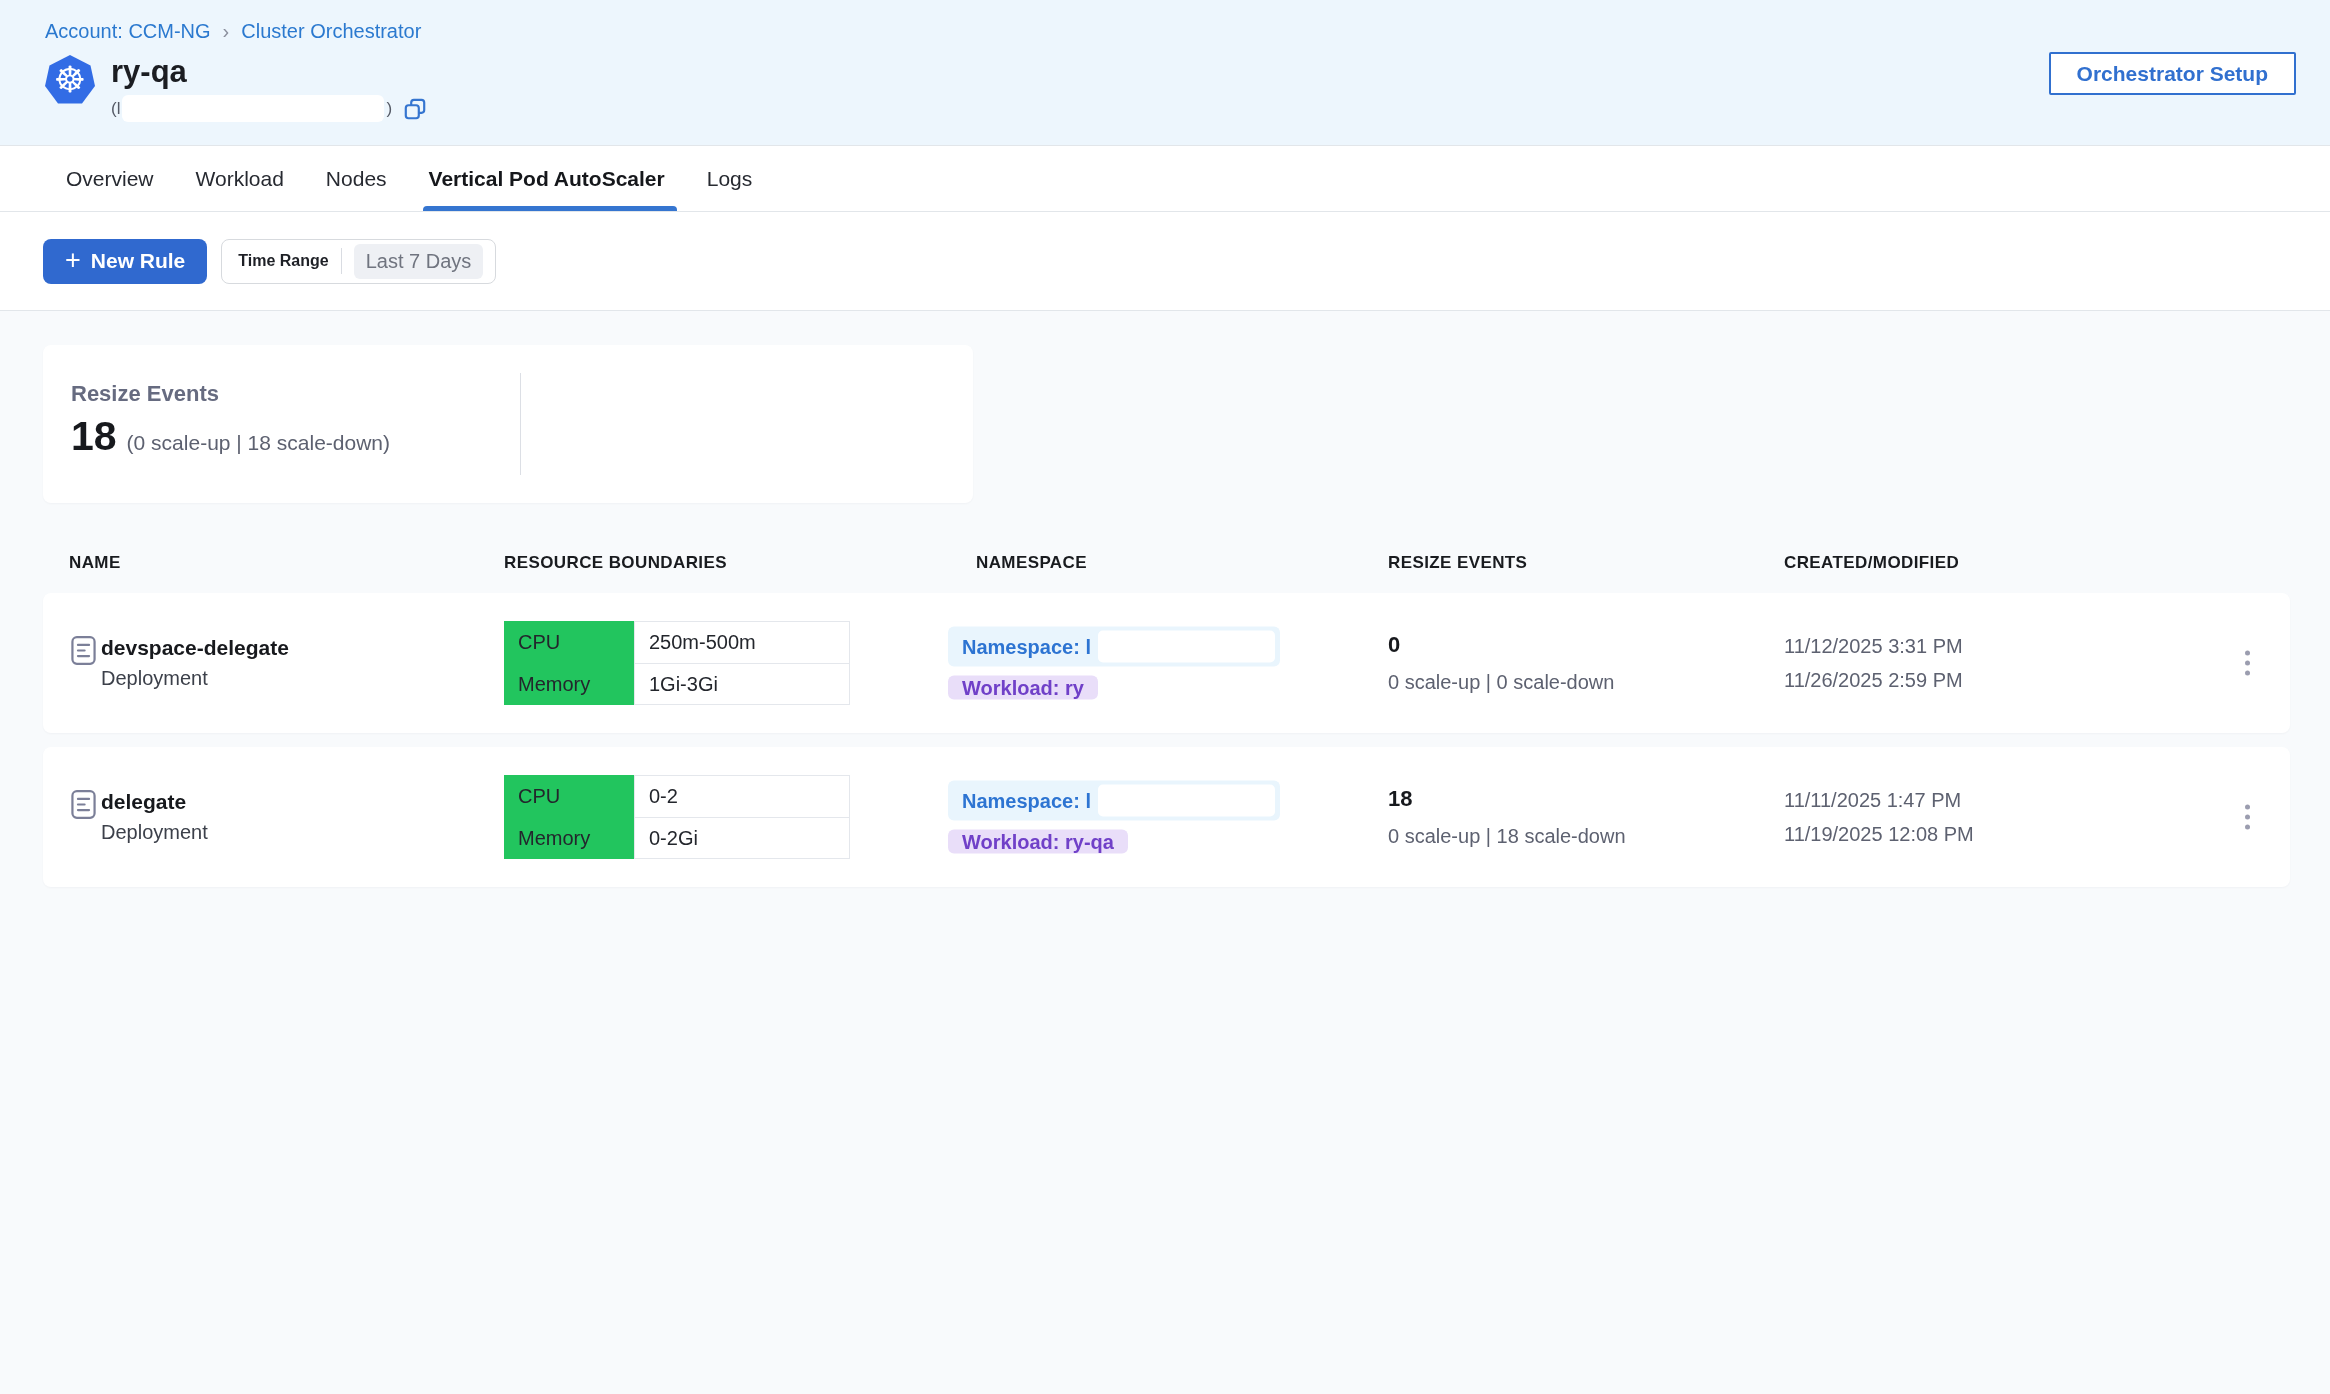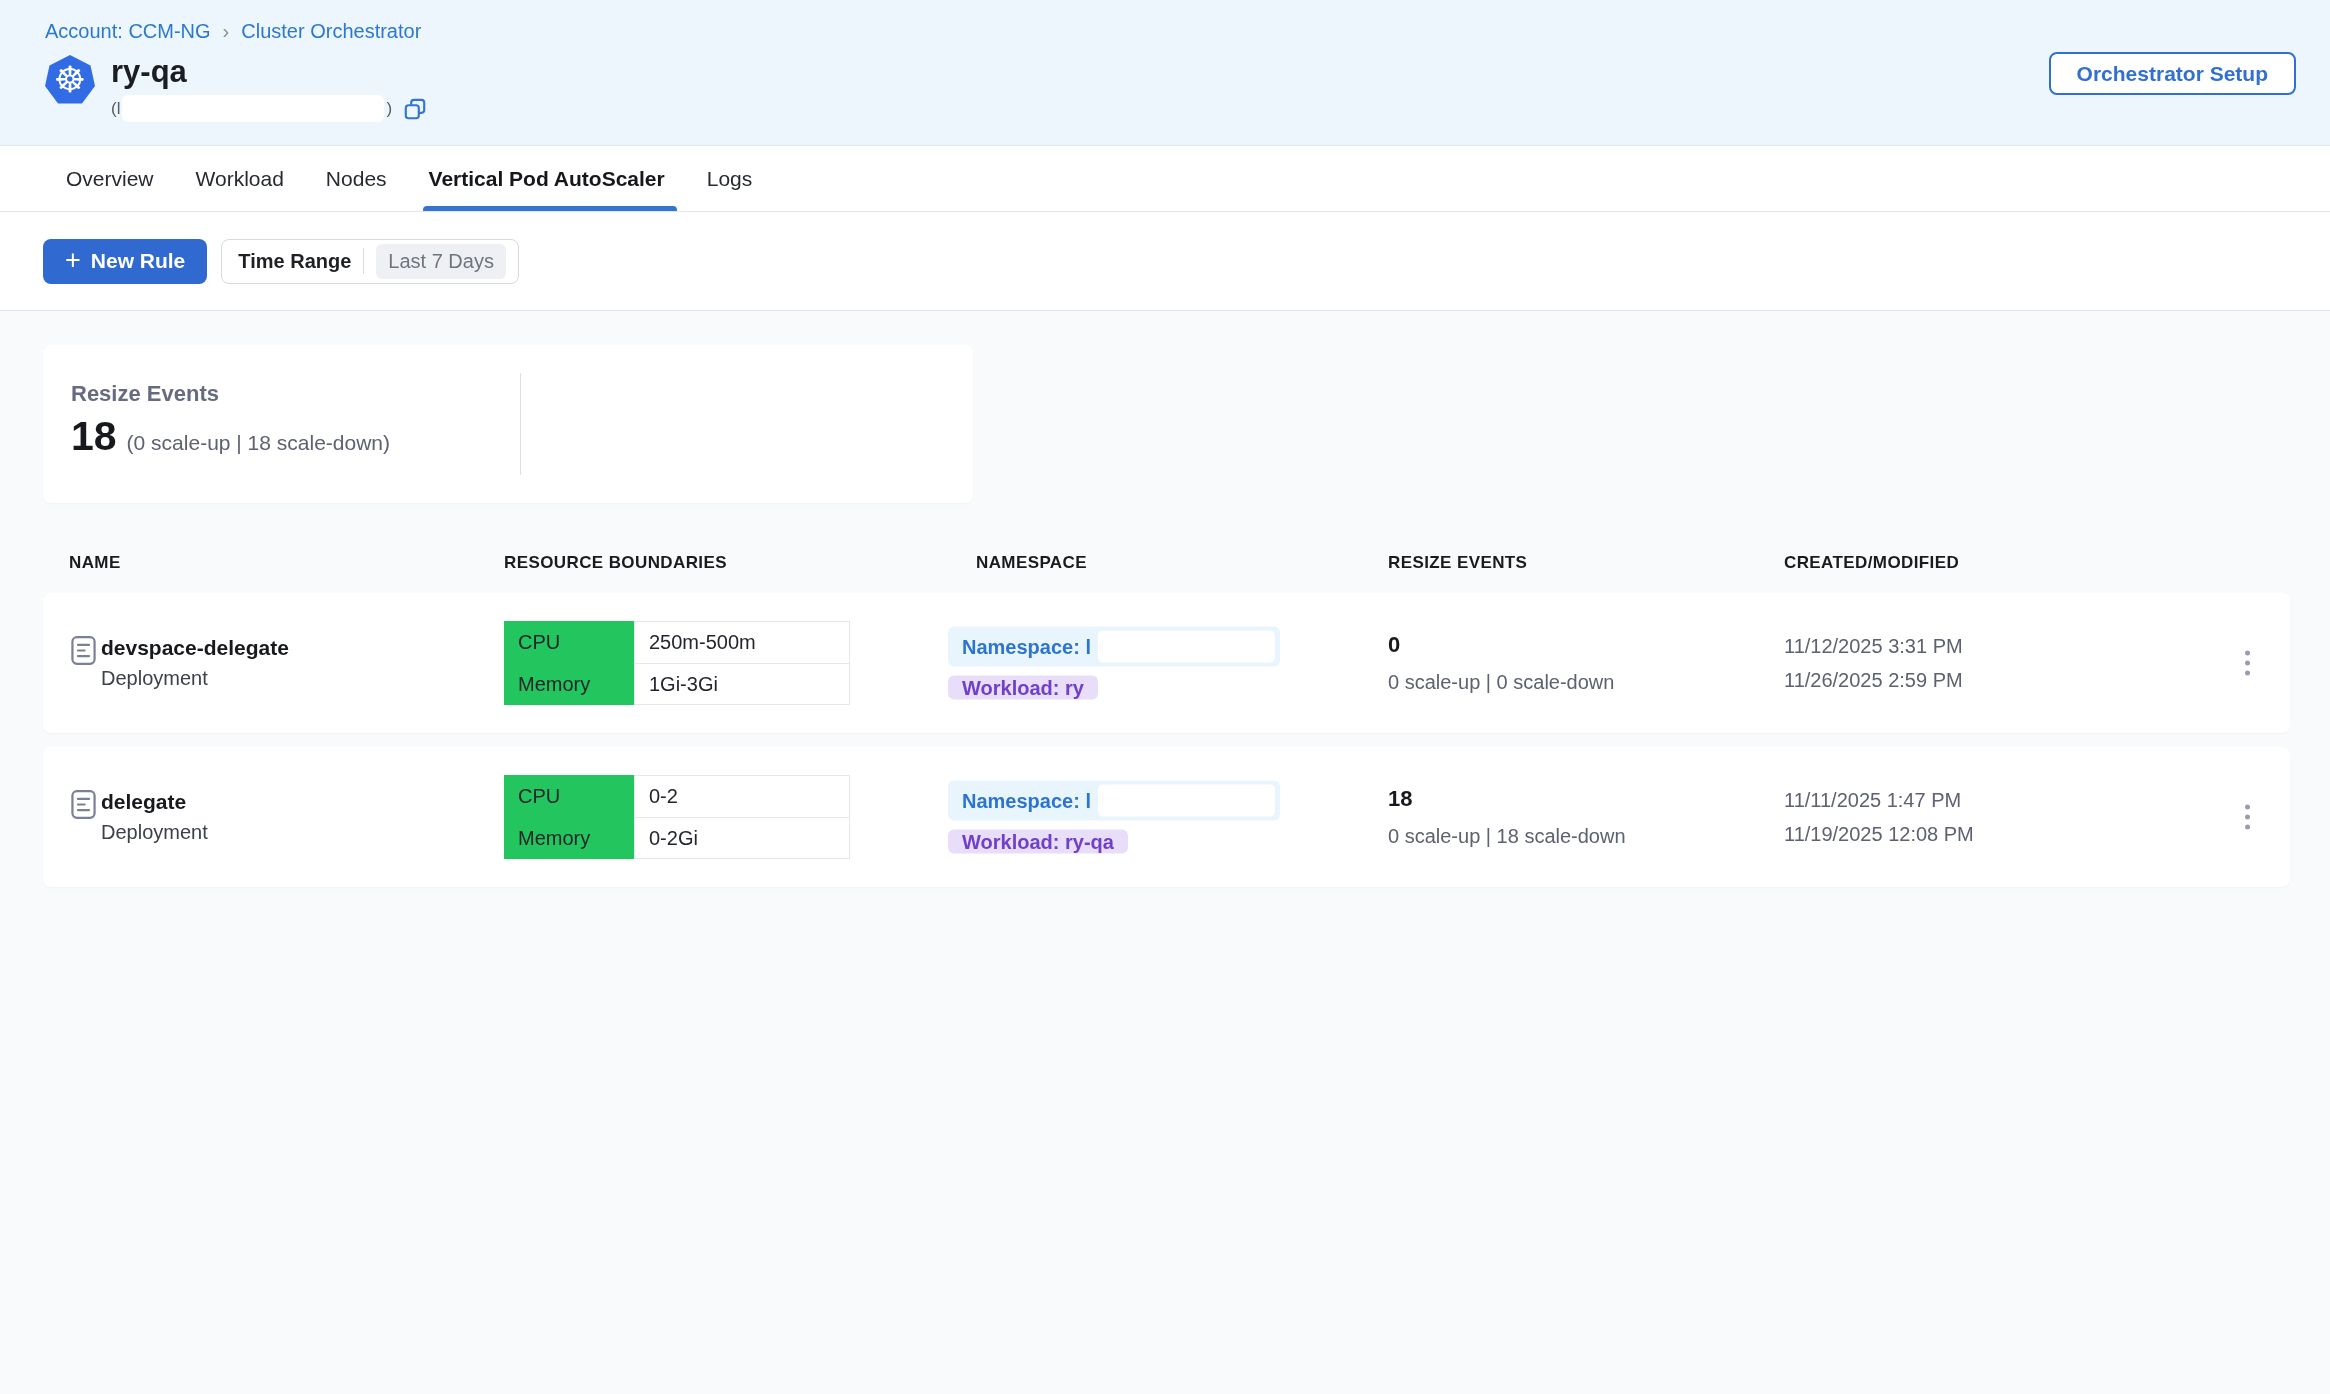--- a/index.html
+++ b/index.html
@@ -13,34 +13,34 @@
   .breadcrumb { display:flex; align-items:center; gap:12px; font-size:20px; }
   .breadcrumb a { color:#2b79cf; text-decoration:none; cursor:pointer; }
   .crumb-sep { color:#8a8e9c; font-size:20px; }
   .title-row { display:flex; align-items:flex-start; margin-top:12px; }
   .k8s-icon { width:50px; height:50px; background:#326ce5; clip-path:polygon(50% 0%,91% 21%,100% 62%,74% 97%,26% 97%,0% 62%,9% 21%); color:#fff; display:flex; align-items:center; justify-content:center; font-size:36px; line-height:1; }
   .title-block { margin-left:16px; }
   .page-title { font-size:31px; font-weight:700; color:#1b1d22; line-height:34px; }
   .id-line { display:flex; align-items:center; margin-top:6px; font-size:17px; color:#555a66; }
   .redact-id { display:inline-block; width:262px; height:27px; background:#ffffff; border-radius:6px; margin:0 2px; }
   .copy-icon { margin-left:10px; cursor:pointer; display:inline-flex; }
-  .setup-btn { position:absolute; top:52px; right:34px; height:43px; padding:0 26px; background:#ffffff; border:2px solid #3170cf; border-radius:8px; color:#3170cf; font-size:21px; font-weight:700; font-family:inherit; cursor:pointer; }
+  .setup-btn { position:absolute; top:52px; right:34px; height:43px; padding:0 26px; background:#ffffff; border:2px solid #3170cf; border-radius:2px; color:#3170cf; font-size:21px; font-weight:700; font-family:inherit; cursor:pointer; }
 
   
   .tabs { height:66px; background:#ffffff; border-bottom:1px solid #e2e6ea; display:flex; align-items:stretch; padding-left:64px; }
   .tab { display:flex; align-items:center; margin-right:38px; font-size:21px; color:#272a31; font-weight:500; position:relative; cursor:pointer; padding:0 2px; }
   .tab.active { font-weight:700; color:#15171b; }
   .tab.active::after { content:""; position:absolute; left:-4px; right:-10px; bottom:0; height:5px; background:#3575d0; border-radius:4px 4px 0 0; }
 
   
   .toolbar { height:99px; background:#ffffff; border-bottom:1px solid #e2e6ea; display:flex; align-items:center; padding-left:43px; gap:14px; }
   .new-rule-btn { height:45px; padding:0 22px; background:#3069cf; border:none; border-radius:8px; color:#fff; font-size:21px; font-weight:700; font-family:inherit; display:inline-flex; align-items:center; gap:10px; cursor:pointer; }
   .plus-glyph { font-size:27px; font-weight:400; line-height:1; margin-top:-2px; }
   .time-range { height:45px; background:#fff; border:1px solid #d7dade; border-radius:8px; display:inline-flex; align-items:center; padding:0 12px 0 16px; cursor:pointer; }
-  .tr-label { font-size:20px; font-weight:700; color:#1e2026; }
+  .tr-label { font-size:16px; font-weight:700; color:#1e2026; }
   .tr-sep { width:1px; height:26px; background:#d9dce2; margin:0 12px; }
   .tr-pill { background:#eef0f4; border-radius:6px; padding:6px 12px; font-size:20px; color:#70747f;text-align:right; }
 
   
   .content { padding:34px 40px 0 43px; }
   .summary-card { width:930px; height:158px; background:#ffffff; border-radius:8px; display:flex; position:relative; box-shadow:0 1px 2px rgba(40,50,70,.04); }
   .sum-sec1 { padding:36px 0 0 32px; width:477px; }
   .sum-divider { position:absolute; left:477px; top:28px; bottom:28px; width:1px; background:#dcdfe5; }
   .sum-sec2 { padding:36px 0 0 28px; }
   .sum-label { font-size:22px; font-weight:600; color:#666b80; }

